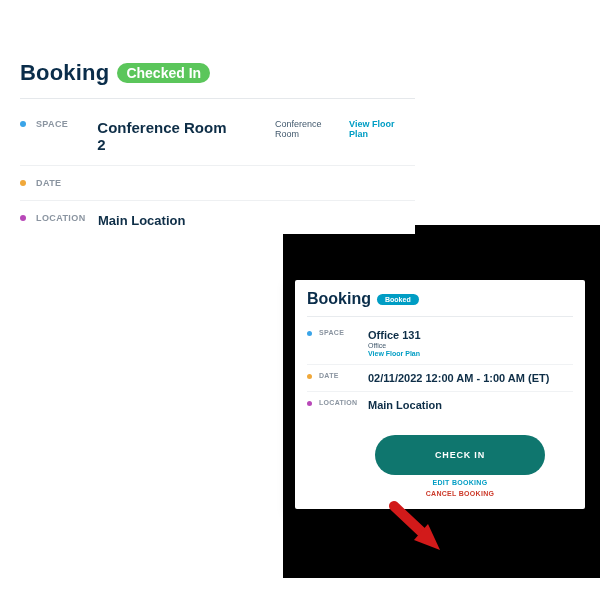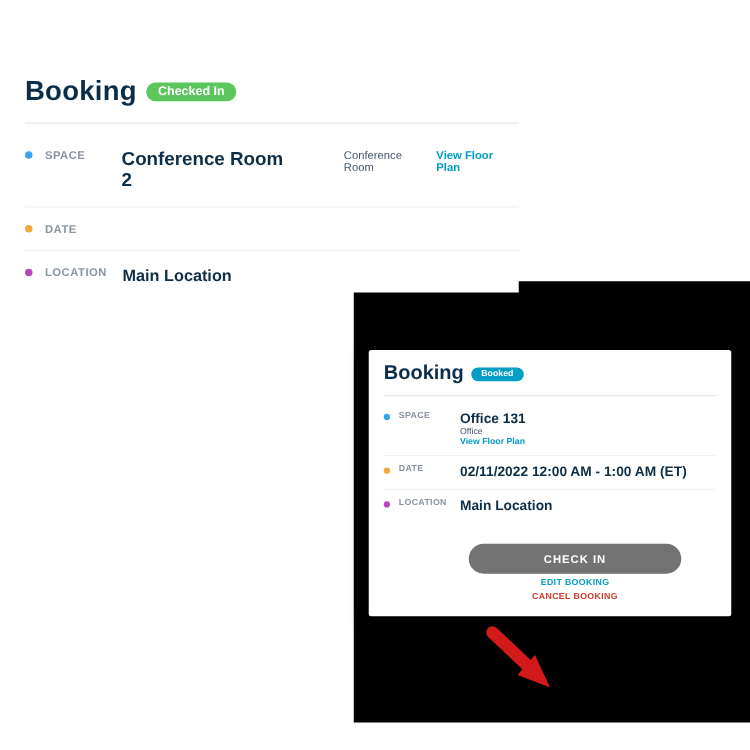--- a/index.html
+++ b/index.html
@@ -12,21 +12,21 @@
   .slab2 { position: absolute; left: 283px; top: 280px; width: 317px; height: 298px; background: #000; }
 
   
   .panel { position: absolute; background: #fff; }
   .panelA { left: 20px; top: 60px; width: 395px; }
   .panelB { left: 295px; top: 280px; width: 290px; box-shadow: -4px 4px 14px rgba(0,0,0,0.25); border-radius: 2px; padding-bottom: 8px; }
 
   
   .hdrA { display: flex; align-items: center; gap: 8px; padding: 0 0 8px 0; }
   .hdrA-title { font-size: 22px; font-weight: 800; color: #0a2d4a; letter-spacing: 0.2px; }
-  .badgeA { background: #5bc65b; color: #fff; font-size: 10px; font-weight: 700; padding: 2px 9px; border-radius: 10px; }
+  .badgeA { background: #5bc65b; color: #fff; font-size: 14px; font-weight: 700; padding: 2px 9px; border-radius: 10px; }
   .hrA { border: 0; border-top: 1px solid #e5e8eb; margin: 4px 0 14px 0; }
 
   .row { display: flex; align-items: flex-start; gap: 10px; padding: 6px 0; }
   .dot { width: 6px; height: 6px; border-radius: 50%; margin-top: 2px; }
   .dot-blue { background: #3aa4e8; }
   .dot-orange { background: #f0a83a; }
   .dot-magenta { background: #b848b8; }
   .lbl { font-size: 9px; font-weight: 700; color: #8a94a0; letter-spacing: 0.4px; width: 52px; }
   .valblock { display: flex; flex-direction: row; gap: 2px; }
   .val { font-size: 13px; font-weight: 700; color: #0e2e47; }
@@ -49,21 +49,21 @@
   .rowB { display: flex; align-items: flex-start; gap: 7px; padding: 4px 12px; }
   .dotB { width: 5px; height: 5px; border-radius: 50%; margin-top: 2px; }
   .lblB { font-size: 7px; font-weight: 700; color: #8a94a0; letter-spacing: 0.3px; width: 42px; }
   .valblockB { display: flex; flex-direction: column; gap: 1px; }
   .valB { font-size: 11px; font-weight: 700; color: #0e2e47; }
   .subB { font-size: 7px; color: #42596d; font-weight: 500; }
   .linkB { font-size: 7px; color: #009dc4; font-weight: 700; cursor: pointer; }
   .hrThinB { border: 0; border-top: 1px solid #f0f2f4; margin: 3px 12px; }
 
   .actionsB { display: flex; flex-direction: column; align-items: center; gap: 4px; padding: 20px 12px 4px 12px; margin-left: 40px; }
-  .btn-checkin { background: #737373; color: #fff; width: 170px; height: 24px; font-size: 9px; }
+  .btn-checkin { background: #0f766e; color: #fff; width: 170px; height: 40px; font-size: 9px; }
   .link-edit { font-size: 7px; font-weight: 800; color: #009dc4; letter-spacing: 0.3px; cursor: pointer; }
   .link-cancel { font-size: 7px; font-weight: 800; color: #cc3a2a; letter-spacing: 0.3px; cursor: pointer; }
 
   
   .arrow { position: absolute; pointer-events: none; }
 </style>
 </head>
 <body>
 
 <div class="stage">

